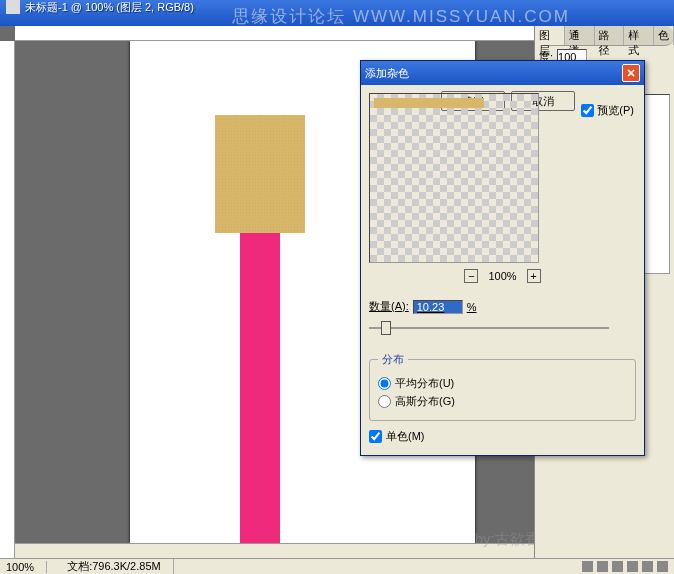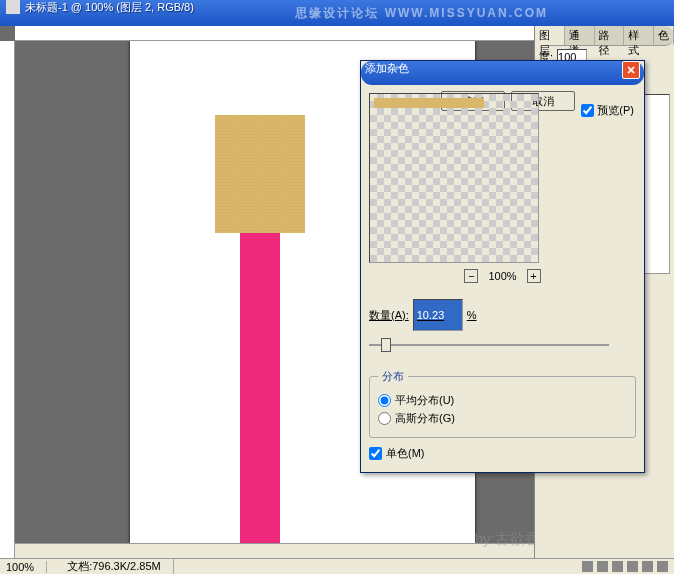--- a/index.html
+++ b/index.html
@@ -28,44 +28,44 @@
 .panels { position: absolute; top: 26px; right: 0; width: 140px; bottom: 16px; background: #ece9d8; border-left: 1px solid #888; z-index: 1; }
 .tabstrip { display: flex; border-bottom: 1px solid #999; background:#d6d2c2; height:20px;border-radius:9px; }
 .tabstrip .tab { padding: 2px 4px; border-right: 1px solid #aaa; }
 .tabstrip .tab.active { background: #ece9d8; }
 .panel-row { display: flex; align-items: center; padding: 3px 4px; gap:4px; }
 .panel-row input[type=text] { width: 30px; height: 16px; border: 1px inset #999; padding-right:2px;}
 .layers-body { background:#fff; border:1px inset #999; height:180px; margin:4px;}
 
 
 .dialog { position: absolute; top: 60px; left: 360px; width: 285px; background: #ece9d8; border: 1px solid #0a246a; box-shadow: 2px 2px 5px rgba(0,0,0,.4); z-index: 10; }
-.dlg-title { height: 24px; background: linear-gradient(#3b77e0, #1b54c4); color: #fff; display: flex; justify-content: space-between; padding: 0 4px; border-radius: 11px; }
+.dlg-title { height: 24px; background: linear-gradient(#3b77e0, #1b54c4); color: #fff; display: flex; align-items: center; justify-content: space-between; padding: 0 4px; }
 .dlg-close { width: 18px; height: 18px; background: #e75029; border: 1px solid #fff; color:#fff; display:flex; align-items:center; justify-content:center; font-weight:bold; border-radius:2px;}
 .dlg-body { padding: 8px; }
 .dlg-buttons { position: absolute; top: 30px; right: 10px; display: flex; flex-direction: row; gap: 6px; }
 .dlg-btn { width: 64px; height: 20px; background: #ece9d8; border: 1px solid #666; border-radius:2px;}
 .preview-chk { display:flex; align-items:center; gap:3px; margin-top:12px;}
 
 .preview-box { width: 170px; height: 170px; border: 1px inset #999; background-image: linear-gradient(45deg,#ccc 25%,transparent 25%),linear-gradient(-45deg,#ccc 25%,transparent 25%),linear-gradient(45deg,transparent 75%,#ccc 75%),linear-gradient(-45deg,transparent 75%,#ccc 75%); background-size:14px 14px; background-position:0 0,0 7px,7px -7px,-7px 0; position:relative;}
 .preview-box .goldstrip { position:absolute; top:4px; left:4px; width:110px; height:10px; background:#d9b76a;}
 .zoom-row { display:flex; justify-content:center; align-items:center; gap:10px; margin-top:6px;}
 .zoom-btn { width:14px; height:14px; border:1px solid #666; background:#ece9d8; display:flex; align-items:center; justify-content:center;}
 
 .amount-row { display:flex; align-items:center; gap:4px; margin-top:16px;text-decoration:underline;}
-.amount-row input { width:50px; height:32px; border:1px inset #999; background:#fff; color:#000; text-align:left; padding:0 3px;}
+.amount-row input { width:50px; height:14px; border:1px inset #999; background:#fff; color:#000; text-align:left; padding:0 3px;}
 .amount-row input.sel { background:#316ac5; color:#fff;}
 .slider { width: 240px; height: 20px; position:relative; margin-top:4px;}
 .slider-track { position:absolute; top:9px; left:0; right:0; height:2px; background:#999;}
 .slider-thumb { position:absolute; top:3px; left:12px; width:10px; height:14px; background:#ece9d8; border:1px solid #555;}
 
 .fieldset { border:1px solid #aaa; margin-top:14px; padding:6px 8px 8px; border-radius:3px;}
 .fieldset legend { padding:0 4px; color:#1a3f9c;}
 .radio-row, .chk-row { display:flex; align-items:center; gap:4px; margin:3px 0;}
 
-.watermark-top { position:absolute; top:5px; right:126px; color:rgba(255,255,255,.5); font-size:12px; letter-spacing:2px; z-index:0;font-weight:bold;}
+.watermark-top { position:absolute; top:5px; right:104px; color:rgba(255,255,255,.5); font-size:17px; letter-spacing:2px; z-index:0;}
 .watermark-bot { position:absolute; bottom:25px; right:10px; color:rgba(150,150,150,.5); font-size:15px; z-index:0;}
 </style>
 </head>
 <body>
 
 <div class="win-titlebar">
   <span class="icon"></span>
   <span class="title">未标题-1 @ 100% (图层 2, RGB/8)</span>
 </div>
 

